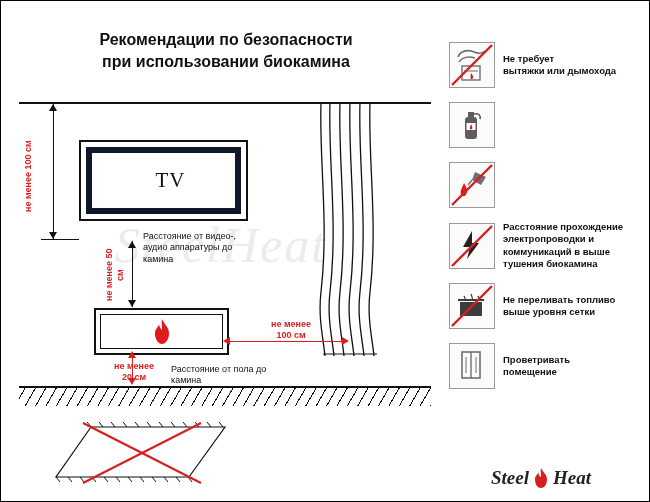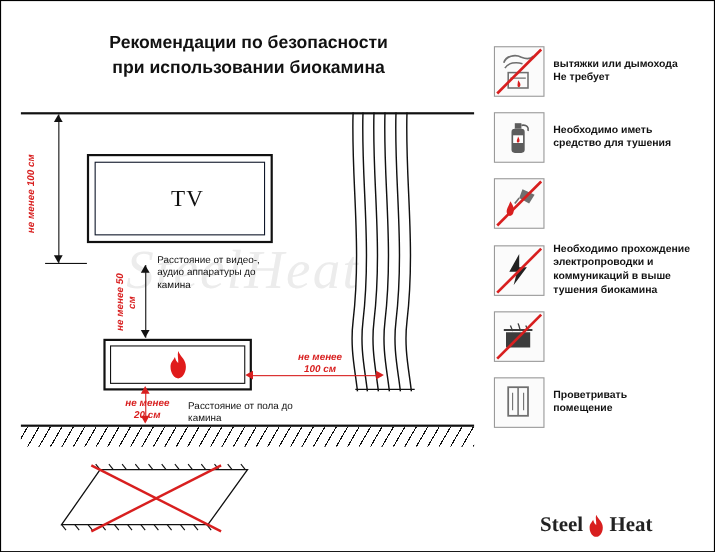--- a/index.html
+++ b/index.html
@@ -88,21 +88,21 @@
     height: 77px;
     border: 2px solid #111;
     background: #fff;
   }
   .tv-inner {
     position: absolute;
     left: 5px;
     top: 5px;
     right: 5px;
     bottom: 5px;
-    border: 1px solid #0f172a;
+    border: 6px solid #0f172a;
     display: flex;
     align-items: center;
     justify-content: center;
     padding-left: 14px;
   }
   .tv-label {
     font-family: "Liberation Serif", serif;
     font-size: 21px;
     color: #111;
     letter-spacing: 1px;
@@ -154,21 +154,20 @@
   .arrow.left.red  { border-right-color: #d81f1f; }
   .arrow.right.red { border-left-color: #d81f1f; }
 
   .dim-label {
     position: absolute;
     color: #d81f1f;
     font-size: 9px;
     font-weight: bold;
     line-height: 1.2;
     text-align: center;
-    font-style: italic;
   }
   .dim-label.vertical {
     writing-mode: vertical-rl;
     transform: rotate(180deg);
     text-align: center;
   }
   .note-label {
     position: absolute;
     color: #111;
     font-size: 9px;
@@ -225,20 +224,21 @@
   .brand {
     position: absolute;
     left: 490px;
     top: 466px;
     display: flex;
     align-items: center;
     gap: 2px;
   }
   .brand-word {
     font-family: "Liberation Serif", serif;
+    font-style: italic;
     font-weight: bold;
     font-size: 19px;
     color: #222;
   }
 </style>
 </head>
 <body>
 
 <div id="page">
 
@@ -354,39 +354,35 @@
           <path d="M9,19 C12,14 19,13 25,15" stroke="#6f6f6f" stroke-width="1.4" fill="none"></path>
           <rect x="12" y="23" width="18" height="14" fill="none" stroke="#6f6f6f" stroke-width="1.4"></rect>
           <path d="M14,28 L28,28" stroke="#6f6f6f" stroke-width="1"></path>
           <path d="M21,30 C22.5,32 23.5,33 23,35 C22.7,36 21.6,36.5 21,36 C20,35.2 20.6,33.5 21,30 Z" fill="#d81f1f"></path>
         </svg>
         <svg class="slash" viewBox="0 0 50 50">
           <path d="M5,45 L45,5" stroke="#d81f1f" stroke-width="2.4"></path>
         </svg>
       </div>
       <div class="feature-text">
+        <div>Не требует</div>
         <div>вытяжки или дымохода</div>
-        <div>Не требует</div>
       </div>
     </div>
 
     <div class="feature">
       <div class="feature-icon">
         <svg width="42" height="42" viewBox="0 0 42 42">
           <rect x="15" y="14" width="12" height="22" rx="3" fill="#5d5d5d"></rect>
           <rect x="18" y="9" width="6" height="5" fill="#5d5d5d"></rect>
           <path d="M24,11 C29,10 31,13 30,16" stroke="#5d5d5d" stroke-width="1.6" fill="none"></path>
           <rect x="16.5" y="20" width="9" height="7" fill="#ffffff"></rect>
           <path d="M21,21 C22,23 22.6,24 22.2,25.6 C21.9,26.6 20.4,26.8 20,26 C19.4,24.8 20.4,23.6 21,21 Z" fill="#d81f1f"></path>
         </svg>
       </div>
-      <div class="feature-text">
-        <div>Необходимо иметь</div>
-        <div>средство для тушения</div>
-      </div>
     </div>
 
     <div class="feature">
       <div class="feature-icon">
         <svg width="42" height="42" viewBox="0 0 42 42">
           <path d="M25,9 L36,14 L31,22 L22,17 Z" fill="#6f6f6f"></path>
           <path d="M22,17 L18,22" stroke="#6f6f6f" stroke-width="1.5"></path>
           <path d="M14,20 C16,23.5 17.5,25.5 17,29 C16.6,32.2 14.4,34 12.5,33 C10.6,32 10.2,29.5 11,27 C11.7,24.8 13,23 14,20 Z" fill="#d81f1f"></path>
         </svg>
         <svg class="slash" viewBox="0 0 50 50">
@@ -398,39 +394,43 @@
     <div class="feature">
       <div class="feature-icon">
         <svg width="42" height="42" viewBox="0 0 42 42">
           <path d="M22,7 L13,23 L20,23 L17,35 L29,19 L22,19 Z" fill="#222"></path>
         </svg>
         <svg class="slash" viewBox="0 0 50 50">
           <path d="M5,45 L45,5" stroke="#d81f1f" stroke-width="2.4"></path>
         </svg>
       </div>
       <div class="feature-text">
-        <div>Необходимо прохождение</div>
+        <div>Расстояние прохождение</div>
         <div>электропроводки и</div>
         <div>коммуникаций в выше</div>
         <div>тушения биокамина</div>
       </div>
     </div>
 
     <div class="feature">
       <div class="feature-icon">
         <svg width="42" height="42" viewBox="0 0 42 42">
           <path d="M10,18 L32,18 L32,32 L10,32 Z" fill="#3c3c3c"></path>
           <path d="M8,16 L34,16" stroke="#3c3c3c" stroke-width="2"></path>
           <path d="M14,12 C15,14.5 16,15.5 15.6,17" stroke="#3c3c3c" stroke-width="1.2" fill="none"></path>
           <path d="M21,10 C22,13 23,14.5 22.6,17" stroke="#3c3c3c" stroke-width="1.2" fill="none"></path>
           <path d="M28,12 C29,14.5 30,15.5 29.6,17" stroke="#3c3c3c" stroke-width="1.2" fill="none"></path>
         </svg>
         <svg class="slash" viewBox="0 0 50 50">
           <path d="M5,45 L45,5" stroke="#d81f1f" stroke-width="2.4"></path>
         </svg>
+      </div>
+      <div class="feature-text">
+        <div>Не переливать топливо</div>
+        <div>выше уровня сетки</div>
       </div>
     </div>
 
     <div class="feature">
       <div class="feature-icon">
         <svg width="42" height="42" viewBox="0 0 42 42">
           <rect x="12" y="8" width="18" height="26" fill="none" stroke="#6f6f6f" stroke-width="1.6"></rect>
           <path d="M21,8 L21,34" stroke="#6f6f6f" stroke-width="1.4"></path>
           <path d="M16,13 L16,29" stroke="#6f6f6f" stroke-width="1"></path>
           <path d="M26,13 L26,29" stroke="#6f6f6f" stroke-width="1"></path>

